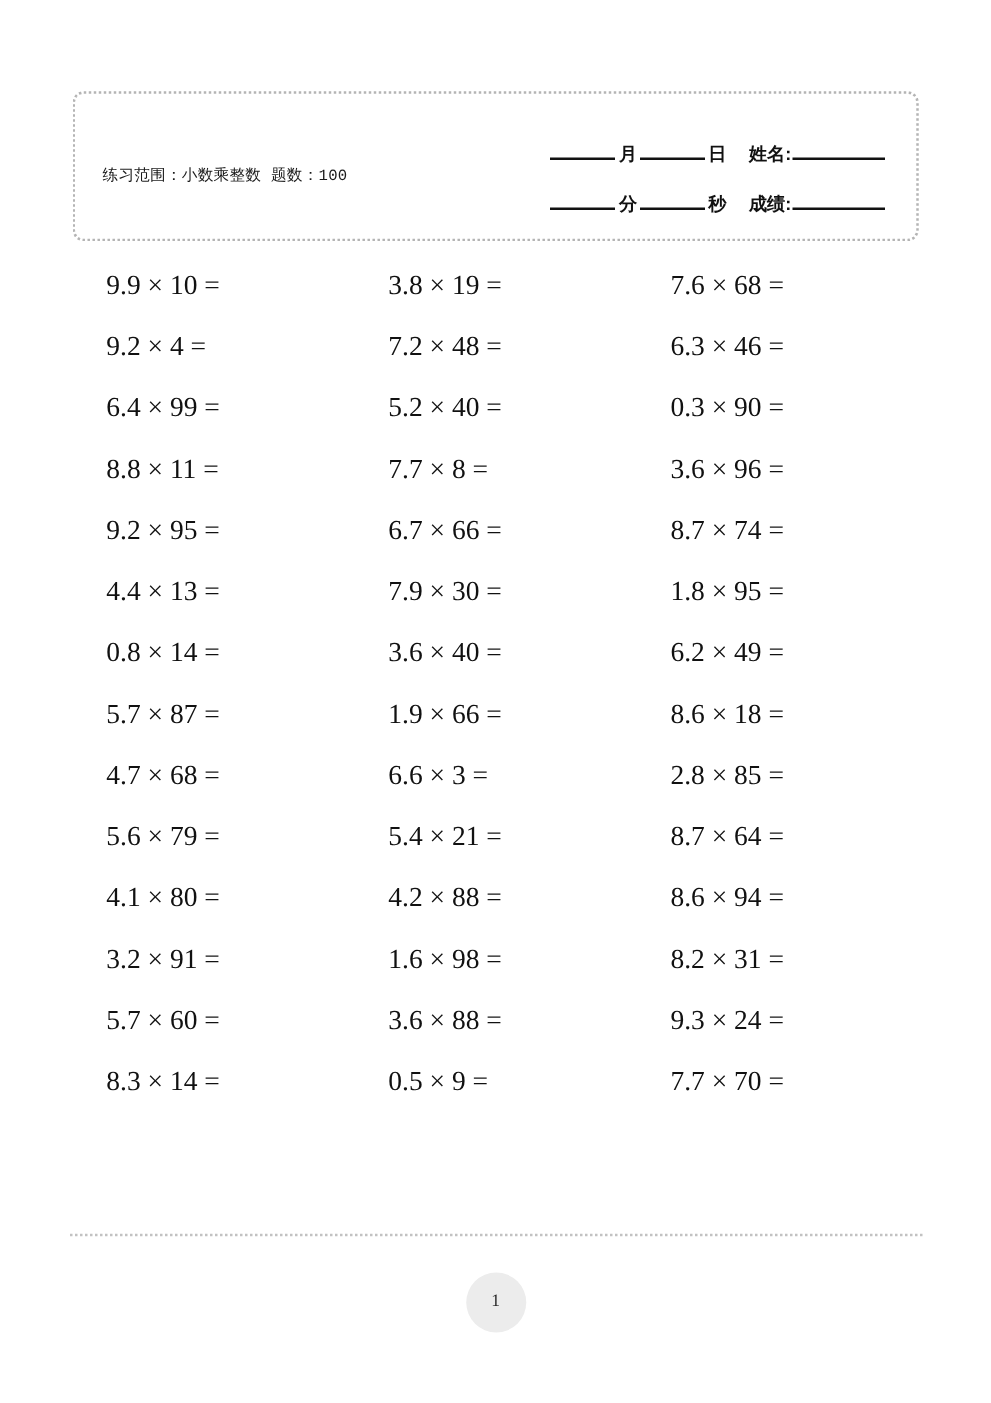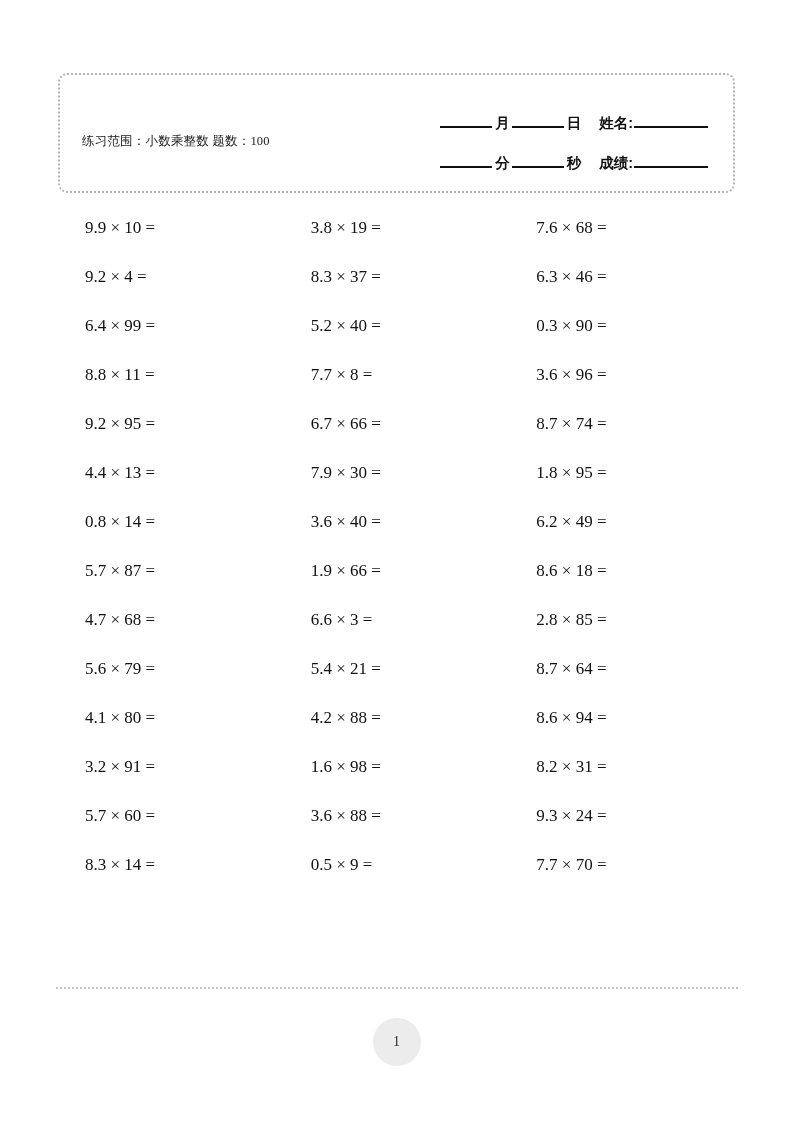--- a/index.html
+++ b/index.html
@@ -32,21 +32,21 @@
     box-sizing: border-box;
     border: 2px dotted #b4b4b4;
     border-radius: 9px;
   }
 
   .range-line {
     position: absolute;
     left: 22px;
     top: 57px;
     width: 252px;
-    font-family: Liberation Serif, serif;
+    font-family: Liberation Mono, monospace;
     font-size: 12.5px;
     line-height: 1.45;
     color: #1a1a1a;
     letter-spacing: .2px;
   }
 
   .meta-block {
     position: absolute;
     right: 22px;
     top: 18px;
@@ -84,21 +84,21 @@
     top: 203px;
     width: 677px;
   }
   .prow {
     display: flex;
     height: 49px;
     align-items: center;
   }
   .cell {
     width: 33.3333%;
-    font-size: 17px;
+    font-size: 22px;
     color: #111;
     white-space: nowrap;
   }
   .cell-inner {
     display: inline-block;
     padding-left: 27px;
   }
 
   
   .footer-rule {
@@ -159,21 +159,21 @@
   </div>
 
   <div class="problems" id="problems">
       <div class="prow">
         <div class="cell"><span class="cell-inner">9.9 × 10 =</span></div>
         <div class="cell"><span class="cell-inner">3.8 × 19 =</span></div>
         <div class="cell"><span class="cell-inner">7.6 × 68 =</span></div>
       </div>
       <div class="prow">
         <div class="cell"><span class="cell-inner">9.2 × 4 =</span></div>
-        <div class="cell"><span class="cell-inner">8.3 × 37 =</span></div>
+        <div class="cell"><span class="cell-inner">7.2 × 48 =</span></div>
         <div class="cell"><span class="cell-inner">6.3 × 46 =</span></div>
       </div>
       <div class="prow">
         <div class="cell"><span class="cell-inner">6.4 × 99 =</span></div>
         <div class="cell"><span class="cell-inner">5.2 × 40 =</span></div>
         <div class="cell"><span class="cell-inner">0.3 × 90 =</span></div>
       </div>
       <div class="prow">
         <div class="cell"><span class="cell-inner">8.8 × 11 =</span></div>
         <div class="cell"><span class="cell-inner">7.7 × 8 =</span></div>

